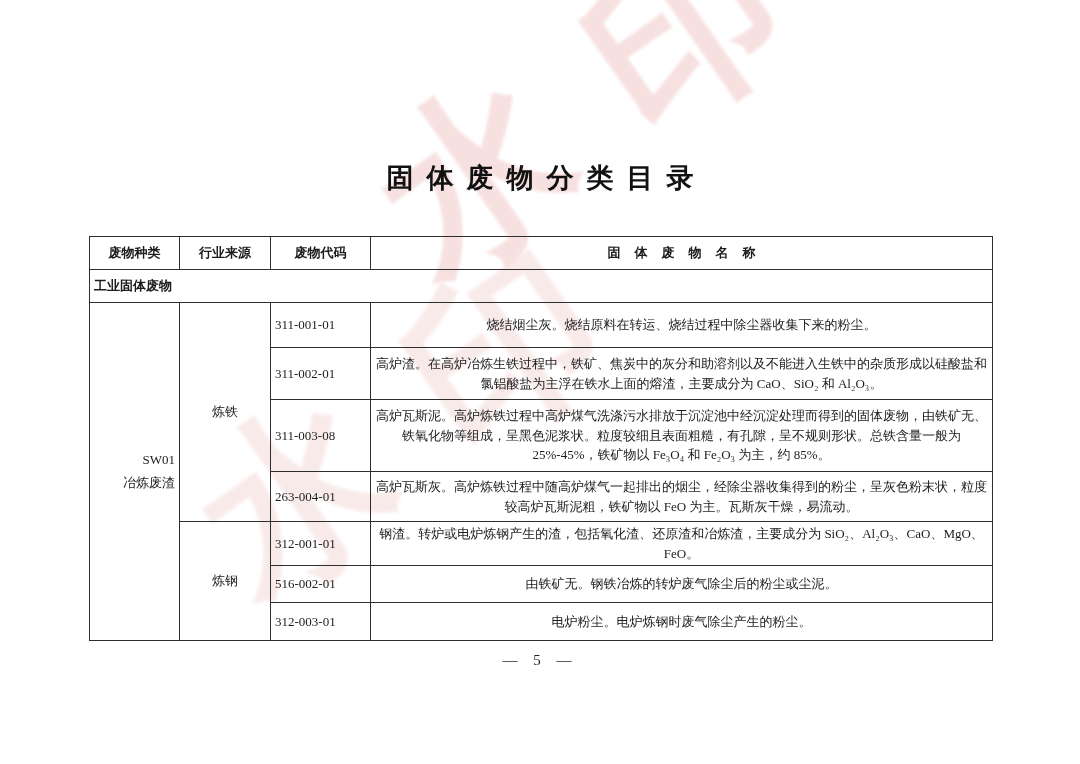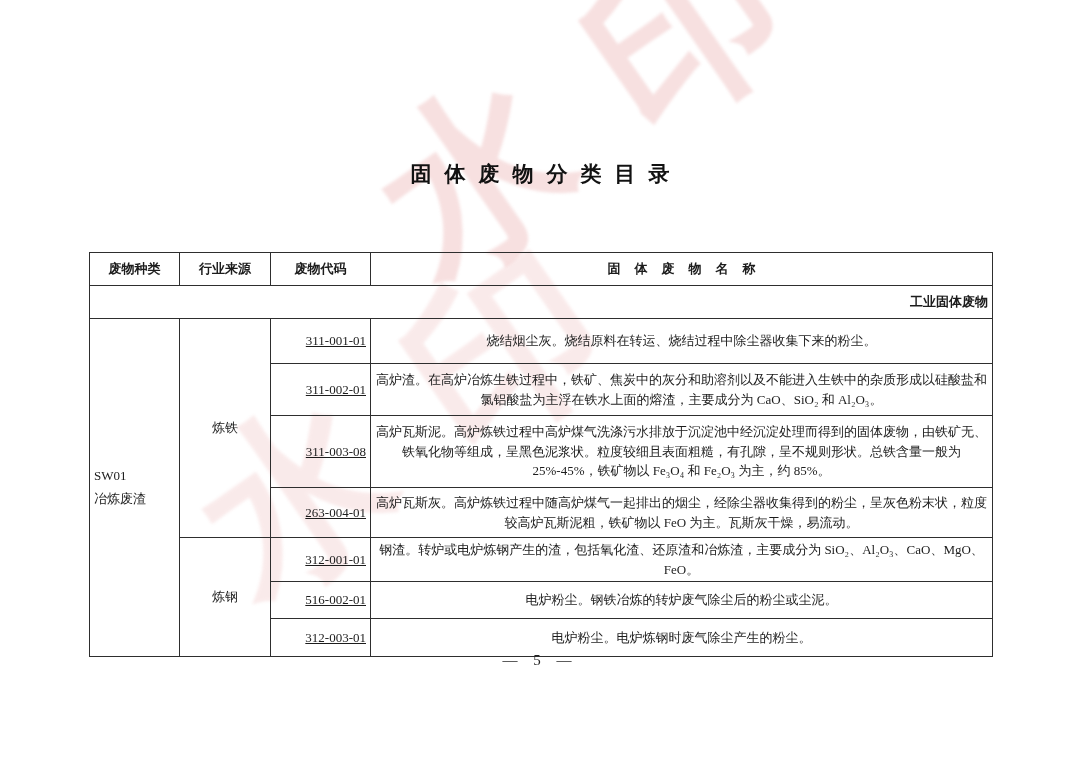--- a/index.html
+++ b/index.html
@@ -19,48 +19,48 @@
     white-space:nowrap;
   }
   .wm-a{left:330px;top:130px;font-size:185px;letter-spacing:70px;
         opacity:.30;transform:rotate(-35deg);transform-origin:left top;}
   .wm-b{left:150px;top:450px;font-size:185px;letter-spacing:70px;
         opacity:.20;transform:rotate(-35deg);transform-origin:left top;}
 
   .doc-title{
     position:absolute;left:0;top:160px;width:1080px;z-index:2;
     text-align:center;font-family:"Liberation Sans","DejaVu Sans",sans-serif;
-    font-weight:bold;font-size:21px;letter-spacing:13px;text-indent:13px;
+    font-weight:bold;font-size:27px;letter-spacing:13px;text-indent:13px;
     color:#111;
   }
 
   table.catalog{
-    position:absolute;left:89px;top:252px;z-index:2;
+    position:absolute;left:89px;top:236px;z-index:2;
     width:903px;border-collapse:collapse;table-layout:fixed;
     background:transparent;
     border-radius:12px;
   }
   .catalog td{
     border:1px solid #2e2e2e;
     font-size:13px;line-height:1.5;
     padding:2px 4px;vertical-align:middle;
     overflow:hidden;
   }
   .hdr-cell{
     font-family:"Liberation Sans","DejaVu Sans",sans-serif;
     font-weight:bold;text-align:center;font-size:13.5px;
   }
   .hdr-name{letter-spacing:14px;text-indent:14px;}
   .section-cell{
     font-family:"Liberation Sans","DejaVu Sans",sans-serif;
-    font-weight:bold;text-align:right;font-size:13.5px;
+    font-weight:bold;text-align:left;font-size:13.5px;
   }
   .cell-center{text-align:center;font-size:13.5px;}
-  .waste-type-line{display:block;text-align:left;line-height:1.7;}
-  .code-cell{text-align:right;font-size:13.5px;text-decoration:underline;}
+  .waste-type-line{display:block;text-align:right;line-height:1.7;}
+  .code-cell{text-align:left;font-size:13.5px;}
   .name-cell{text-align:center;padding:3px 6px;}
 
   .page-number{
     position:absolute;left:0;top:652px;width:1080px;z-index:2;
     text-align:center;font-size:15px;letter-spacing:6px;color:#222;
   }
 </style>
 </head>
 <body>
 
@@ -109,21 +109,21 @@
         <td class="code-cell">263-004-01</td>
         <td class="name-cell">高炉瓦斯灰。高炉炼铁过程中随高炉煤气一起排出的烟尘，经除尘器收集得到的粉尘，呈灰色粉末状，粒度较高炉瓦斯泥粗，铁矿物以 FeO 为主。瓦斯灰干燥，易流动。</td>
       </tr>
       <tr style="height:36px">
         <td rowspan="3" class="cell-center">炼钢</td>
         <td class="code-cell">312-001-01</td>
         <td class="name-cell">钢渣。转炉或电炉炼钢产生的渣，包括氧化渣、还原渣和冶炼渣，主要成分为 SiO₂、Al₂O₃、CaO、MgO、FeO。</td>
       </tr>
       <tr style="height:37px">
         <td class="code-cell">516-002-01</td>
-        <td class="name-cell">电炉粉尘。钢铁冶炼的转炉废气除尘后的粉尘或尘泥。</td>
+        <td class="name-cell">由铁矿无。钢铁冶炼的转炉废气除尘后的粉尘或尘泥。</td>
       </tr>
       <tr style="height:38px">
         <td class="code-cell">312-003-01</td>
         <td class="name-cell">电炉粉尘。电炉炼钢时废气除尘产生的粉尘。</td>
       </tr>
     </tbody>
   </table>
 
   <div class="page-number">— 5 —</div>
 

